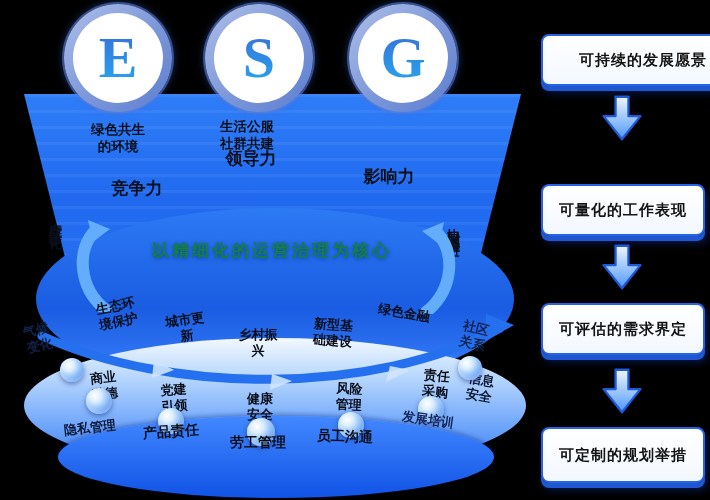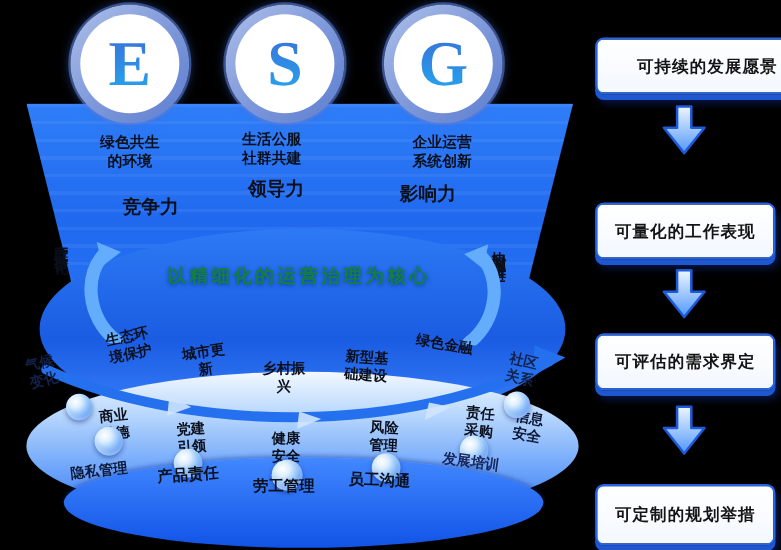--- a/index.html
+++ b/index.html
@@ -38,21 +38,21 @@
        white-space:pre-line;line-height:1.25;font-size:13px;z-index:5;transform:translateX(-50%);}
   .core{left:272px;top:240px;font-size:17px;color:#15803d;letter-spacing:3px;z-index:5;
         text-shadow:0 1px 4px rgba(0,40,140,.7);}
   .vtxt{position:absolute;writing-mode:vertical-rl;font-weight:800;font-size:13px;
         letter-spacing:3px;color:#0b0f1a;z-index:5;}
   .vL{left:46px;top:212px;} .vR{left:444px;top:218px;}
 
   .desc{font-size:13.5px;}
   .d1{left:118px;top:122px;} .d2{left:247px;top:119px;} .d3{left:402px;top:122px;}
   .pw{font-size:17px;}
-  .p1{left:137px;top:166px;margin-top:12px;} .p2{left:251px;top:161px;} .p3{left:389px;top:166px;}
+  .p1{left:137px;top:166px;margin-top:12px;} .p2{left:251px;top:148px;} .p3{left:389px;top:166px;}
 
   .r1a{left:117px;top:298px;transform:translateX(-50%) rotate(-12deg);}
   .r1b{left:186px;top:312px;transform:translateX(-50%) rotate(-8deg);}
   .r1c{left:258px;top:327px;}
   .r1d{left:333px;top:317px;transform:translateX(-50%) rotate(4deg);}
   .r1e{left:404px;top:305px;transform:translateX(-50%) rotate(10deg);}
 
   .r2a{left:104px;top:370px;transform:translateX(-50%) rotate(-6deg);}
   .r2b{left:174px;top:382px;transform:translateX(-50%) rotate(-4deg);}
   .r2c{left:260px;top:391px;}
@@ -87,21 +87,21 @@
   .curveR{left:420px;top:222px;z-index:5;transform:scaleX(-1);}
   .swoosh{left:34px;top:312px;z-index:4;}
 
   
   .fbox{position:absolute;left:541px;width:160px;height:48px;z-index:7;
       background:linear-gradient(180deg,#ffffff 0%,#f3f8ff 100%);
       border:2px solid #2664e6;border-radius:8px;
       box-shadow:0 5px 0 #1e57d0,3px 7px 8px rgba(15,55,170,.45);
       display:flex;align-items:center;justify-content:center;}
   .fbox span{font-size:15px;font-weight:700;color:#141414;letter-spacing:1px;}
-  .fb1{top:34px;padding-left:20px;} .fb2{top:184px;} .fb3{top:303px;} .fb4{top:440px;height:52px;justify-content:center;}
+  .fb1{top:34px;padding-left:20px;} .fb2{top:184px;} .fb3{top:303px;} .fb4{top:427px;height:52px;justify-content:center;}
   .farrow{position:absolute;left:596px;width:52px;height:48px;z-index:7;}
   .fa1{top:94px;} .fa2{top:243px;} .fa3{top:367px;}
 </style>
 </head>
 <body>
 
 <div class="stage">
 
   <div class="funnel"></div>
   <div class="ellA"></div>
@@ -121,22 +121,20 @@
   <div class="pc pc3">
     <div class="pc-inner">
       <span class="pc-letter">G</span>
     </div>
   </div>
 
   <div class="lbl desc d2">生活公服
 社群共建</div>
   <div class="lbl desc d1">绿色共生
 的环境</div>
-  <div class="lbl desc d3">企业运营
-系统创新</div>
   <div class="lbl pw p1">竞争力</div>
   <div class="lbl pw p2">领导力</div>
   <div class="lbl pw p3">影响力</div>
 
   <div class="lbl core">以精细化的运营治理为核心</div>
   <div class="vtxt vL">产业链一体化</div>
   <div class="vtxt vR">协同融合推进</div>
 
   <svg class="svgabs curveL" width="46" height="92" viewBox="0 0 46 92">
     <path d="M 40 90 C 12 68, 10 28, 30 10" stroke="#64acfc" stroke-width="12" fill="none" stroke-linecap="round"></path>

